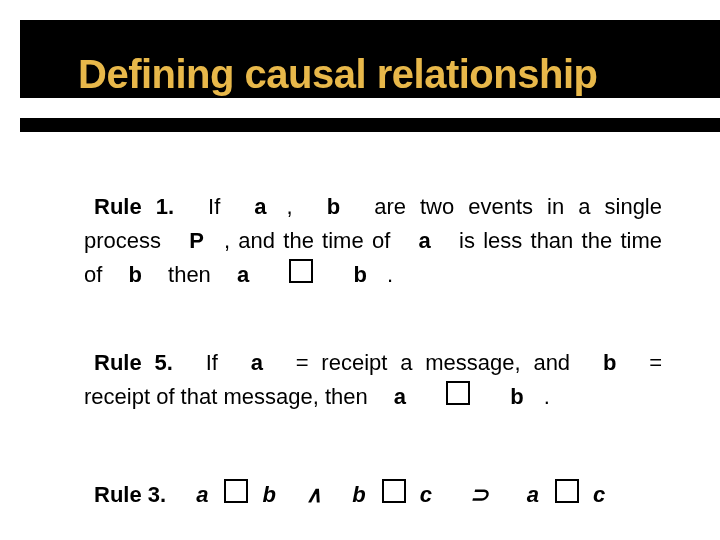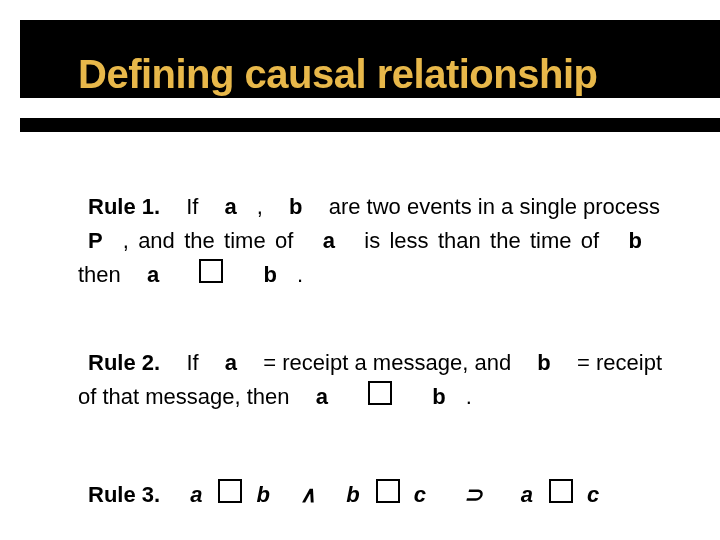--- a/index.html
+++ b/index.html
@@ -27,20 +27,21 @@
   .underline {
     position: absolute;
     left: 0;
     right: 0;
     top: 78px;
     height: 2px;
     background: #ffffff;
   }
   .content {
     padding: 48px 48px 0 48px;
+    margin-left: 6px;
   }
   .rule {
     font-size: 22px;
     line-height: 1.55;
     color: #000;
     margin-bottom: 34px;
     text-align: justify;
   }
   .rule .label { font-weight: 700; }
   .rule .b { font-weight: 700; }
@@ -72,21 +73,21 @@
   <div class="underline"></div>
 </div>
 
 <div class="content">
 
   <p class="rule">
     <span class="label">Rule 1.</span><span>  If </span><span class="b">a</span><span>, </span><span class="b">b</span><span> are two events in a single process </span><span class="b">P</span><span>, and the time of </span><span class="b">a</span><span> is less than the time of </span><span class="b">b</span><span> then </span><span class="b">a</span><span> </span><span class="sq"></span><span> </span><span class="b">b</span><span>.</span>
   </p>
 
   <p class="rule">
-    <span class="label">Rule 2.</span><span>  If </span><span class="b">a</span><span> = receipt a message, and </span><span class="b">b</span><span> = receipt of that message, then </span><span class="b">a</span><span> </span><span class="sq"></span><span> </span><span class="b">b</span><span>.</span>
+    <span class="label">Rule 5.</span><span>  If </span><span class="b">a</span><span> = receipt a message, and </span><span class="b">b</span><span> = receipt of that message, then </span><span class="b">a</span><span> </span><span class="sq"></span><span> </span><span class="b">b</span><span>.</span>
   </p>
 
   <div class="rule rule3-line">
     <span class="label">Rule 3.</span>
     <span class="expr b">
       <span>a</span><span class="sq"></span><span>b</span>
       <span>∧</span>
       <span>b</span><span class="sq"></span><span>c</span>
       &nbsp;<span>⊃</span>&nbsp;
       <span>a</span><span class="sq"></span><span>c</span>

